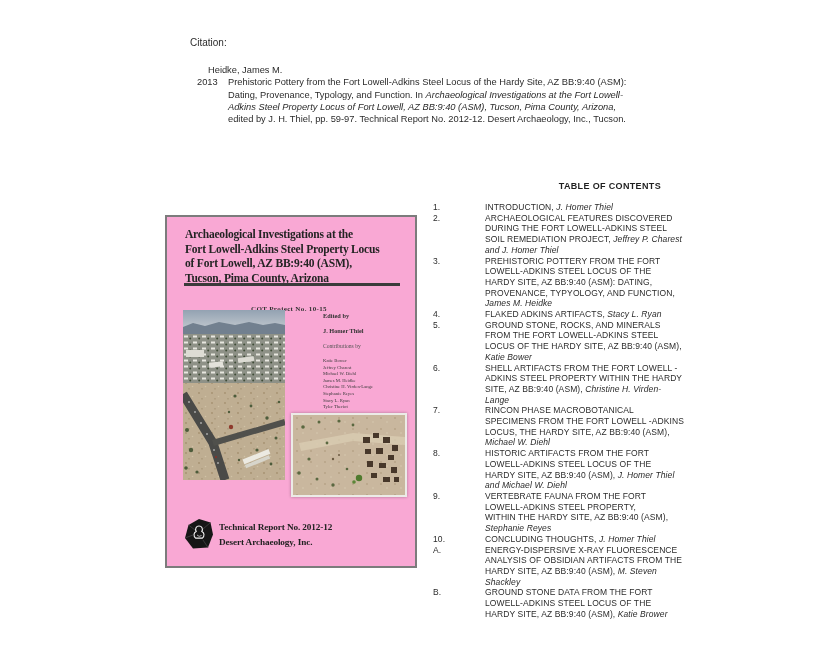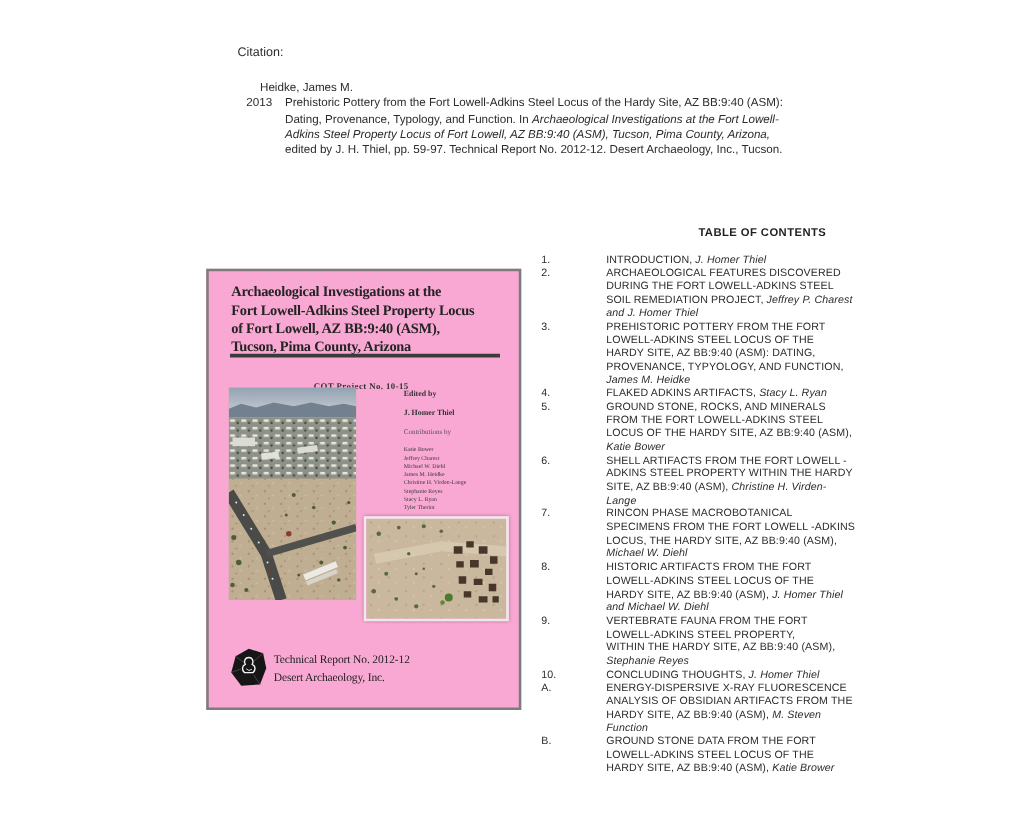--- a/index.html
+++ b/index.html
@@ -40,21 +40,21 @@
   .photo-aerial{position:absolute;left:16px;top:93px;width:102px;height:170px;overflow:hidden;
                 background:#bfae92;}
   .photo-inset{position:absolute;left:124px;top:196px;width:112px;height:80px;
                border:2px solid #ecebe7;box-shadow:0 0 3px rgba(0,0,0,.3);overflow:hidden;}
   .credits{position:absolute;left:156px;top:95px;color:#333;}
   .cr-b{font-weight:700;font-size:6.3px;}
   .cr-editor{margin-top:8px;}
   .cr-s{margin-top:9px;font-size:5.6px;color:#555;}
   .cr-list{margin-top:9px;font-size:4.7px;line-height:6.6px;color:#3a3a3a;}
   .cover-logo{position:absolute;left:17px;top:301px;width:30px;height:32px;}
-  .cover-report{position:absolute;left:52px;top:303px;font-weight:400;font-size:9.2px;
+  .cover-report{position:absolute;left:52px;top:303px;font-weight:700;font-size:9.2px;
                 line-height:14.8px;letter-spacing:-.1px;color:#222;}
   .cover-report>div{white-space:nowrap;}
 </style>
 </head>
 <body>
 
 <div class="page">
 
   <div class="cit-label">Citation:</div>
   <div class="cit-block">
@@ -153,21 +153,21 @@
         <div class="toc-body">
           <div class="seg-line"><span>CONCLUDING THOUGHTS, </span><span class="it">J. Homer Thiel</span></div>
         </div>
       </div>
       <div class="toc-item">
         <div class="toc-num">A.</div>
         <div class="toc-body">
           <div class="seg-line"><span>ENERGY-DISPERSIVE X-RAY FLUORESCENCE</span></div>
           <div class="seg-line"><span>ANALYSIS OF OBSIDIAN ARTIFACTS FROM THE</span></div>
           <div class="seg-line"><span>HARDY SITE, AZ BB:9:40 (ASM), </span><span class="it">M. Steven</span></div>
-          <div class="seg-line"><span class="it">Function</span></div>
+          <div class="seg-line"><span class="it">Shackley</span></div>
         </div>
       </div>
       <div class="toc-item">
         <div class="toc-num">B.</div>
         <div class="toc-body">
           <div class="seg-line"><span>GROUND STONE DATA FROM THE FORT</span></div>
           <div class="seg-line"><span>LOWELL-ADKINS STEEL LOCUS OF THE</span></div>
           <div class="seg-line"><span>HARDY SITE, AZ BB:9:40 (ASM), </span><span class="it">Katie Brower</span></div>
         </div>
       </div>

